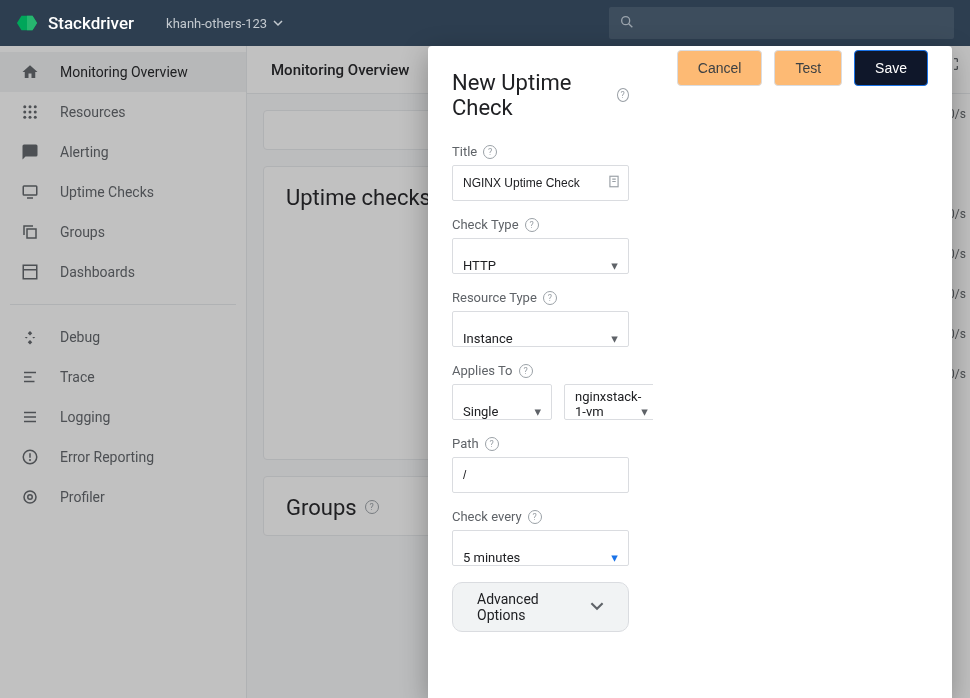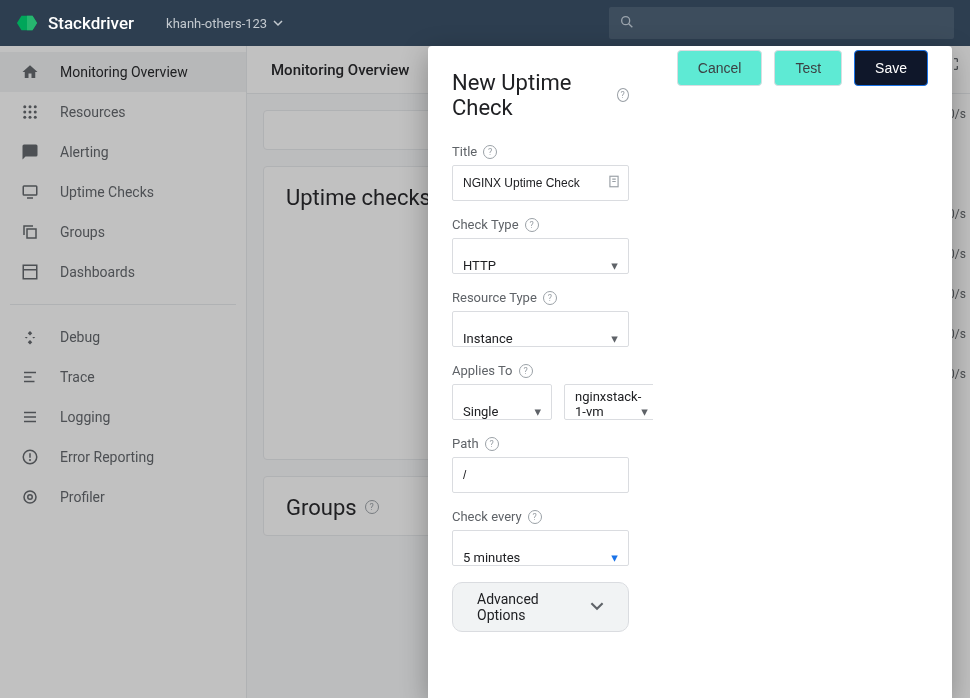--- a/index.html
+++ b/index.html
@@ -49,21 +49,21 @@
 .input-trailing-icon { position: absolute; right: 8px; top: 50%; transform: translateY(-50%); color: #9aa0a6; }
 .select { width: 100%; height: 36px; border: 1px solid #dadce0; border-radius: 2px; padding: 0 10px; font-size: 13px; color: #202124; display: flex; align-items: flex-end; justify-content: space-between; background: #fff; cursor: pointer; }
 .select.small { width: 100px; }
 .applies-row { display: flex; gap: 12px; }
 .applies-row .select.small { flex: 0 0 100px; }
 .applies-row .select.grow { flex: 1; }
 .select .caret { color: #5f6368; }
 .select.accent .caret { color: #1a73e8; }
 .advanced { border: 1px solid #dadce0; background: #f1f3f4; height: 50px; display: flex; align-items: center; justify-content: space-between; padding: 0 24px; font-size: 14px; color: #202124; cursor: pointer; border-radius: 10px; }
 .modal-footer { height: 64px; border-top: none; display: flex; align-items: center; justify-content: flex-end; gap: 12px; padding: 0 24px 20px 24px; }
-.btn { height: 36px; padding: 0 20px; border: 1px solid #dadce0; border-radius: 4px; background: #5eead4; font-size: 14px; color: #3c4043; cursor: pointer; }
+.btn { height: 36px; padding: 0 20px; border: 1px solid #dadce0; border-radius: 4px; background: #fdba74; font-size: 14px; color: #3c4043; cursor: pointer; }
 .btn.primary { background: #0f172a; color: #fff; border-color: #1a73e8; }
 .help-icon { width: 14px; height: 14px; border: 1px solid #9aa0a6; border-radius: 50%; display: inline-flex; align-items: center; justify-content: center; font-size: 9px; color: #9aa0a6; }
 .link { color: #1a73e8; }
 .flex-spacer { flex: 1; }
 .fs-icon { position: absolute; right: 10px; top: 56px; color: #5f6368; }
 </style>
 </head>
 <body>
 
 <div class="topbar">

